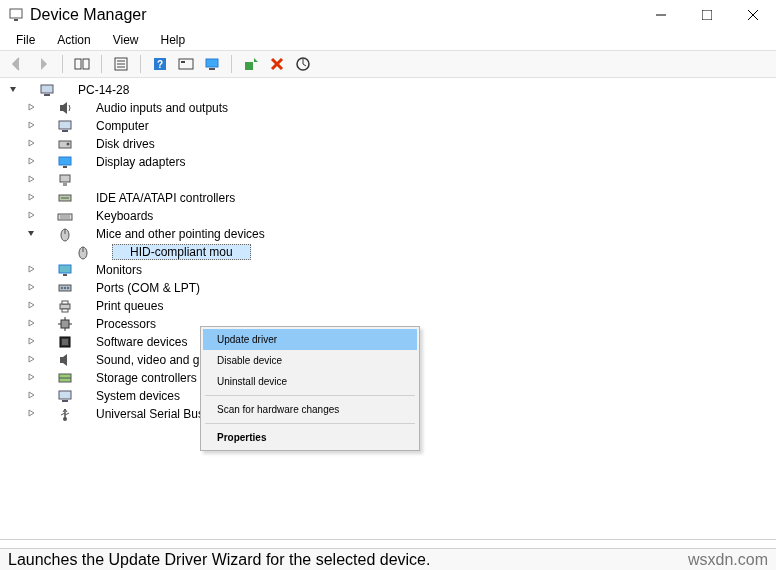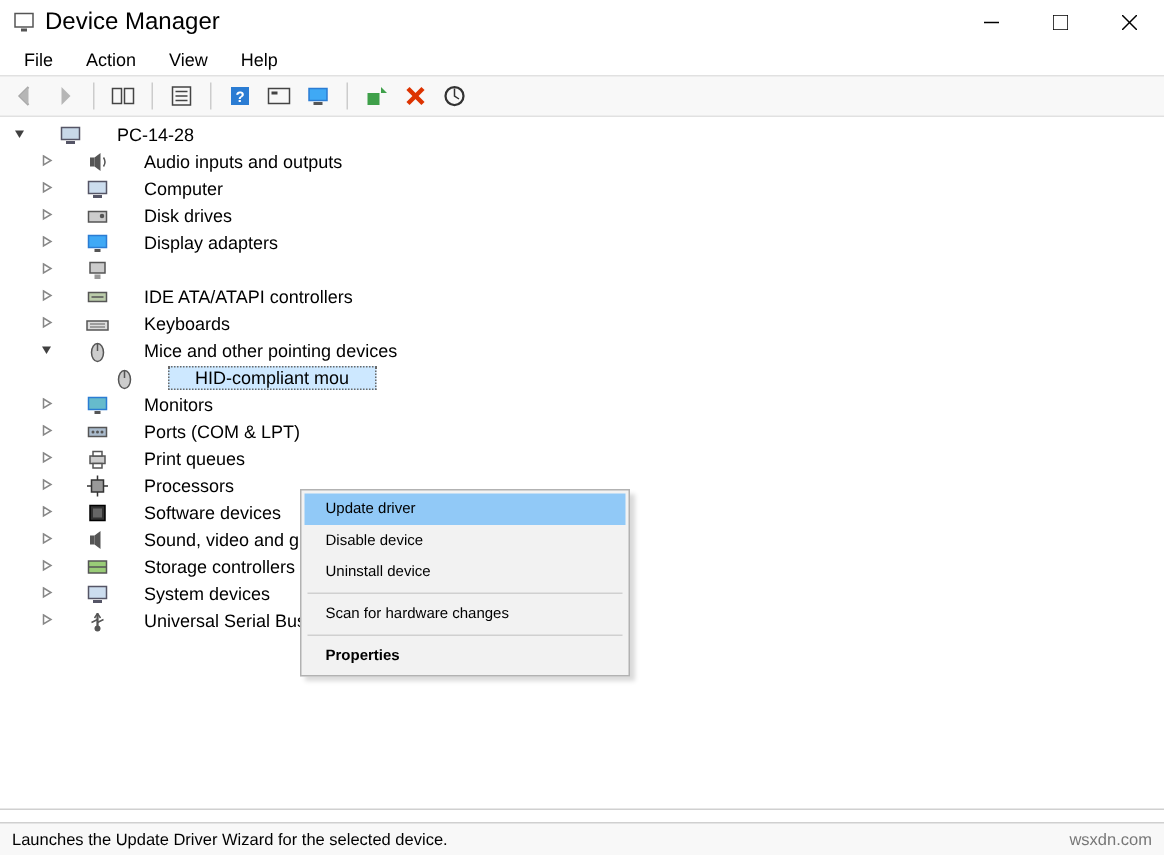--- a/index.html
+++ b/index.html
@@ -35,21 +35,21 @@
 .children { padding-left: 18px; }
 
 
 .context-menu { position: absolute; left: 200px; top: 248px; width: 220px; background: #f2f2f2; border: 1px solid #b2b2b2; box-shadow: 3px 3px 3px rgba(0,0,0,.15); padding: 2px; font-size: 10px; }
 .cm-item { padding: 5px 14px; cursor: default; }
 .cm-item.highlight { background: #91c9f7; }
 .cm-sep { height: 1px; background: #d0d0d0; margin: 3px 2px; }
 .cm-item.bold { font-weight: 700; }
 
 
-.statusbar { position: absolute; left: 0; right: 0; bottom: 0; height: 22px; display: flex; align-items: center; justify-content: space-between; padding: 0 8px; font-size: 11px; background: #f8f8f8; border-top: 1px solid #d0d0d0; }
+.statusbar { position: absolute; left: 0; right: 0; bottom: 0; height: 22px; display: flex; align-items: center; justify-content: space-between; padding: 0 8px; font-size: 16px; background: #f8f8f8; border-top: 1px solid #d0d0d0; }
 .statusbar .right { color: #777; }
 </style>
 </head>
 <body>
 
 <div class="titlebar">
   <span class="app-icon">
     <svg viewBox="0 0 16 16">
         <rect x="2" y="2" width="12" height="9" fill="none" stroke="#555"></rect>
         <rect x="6" y="12" width="4" height="2" fill="#555"></rect>

